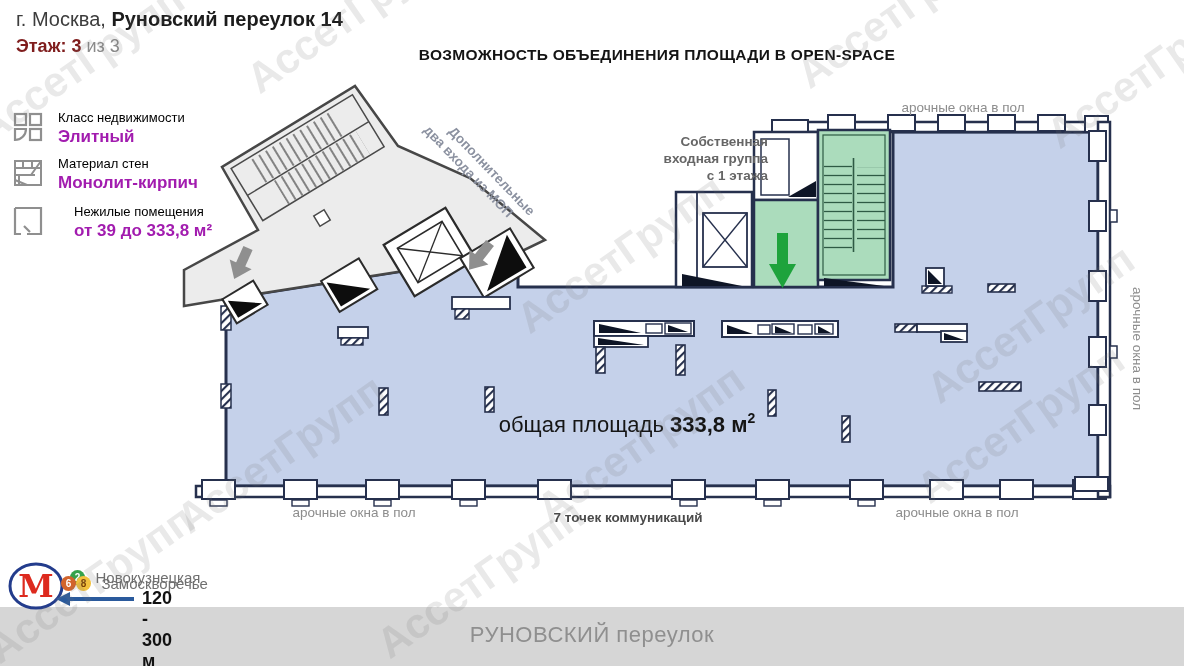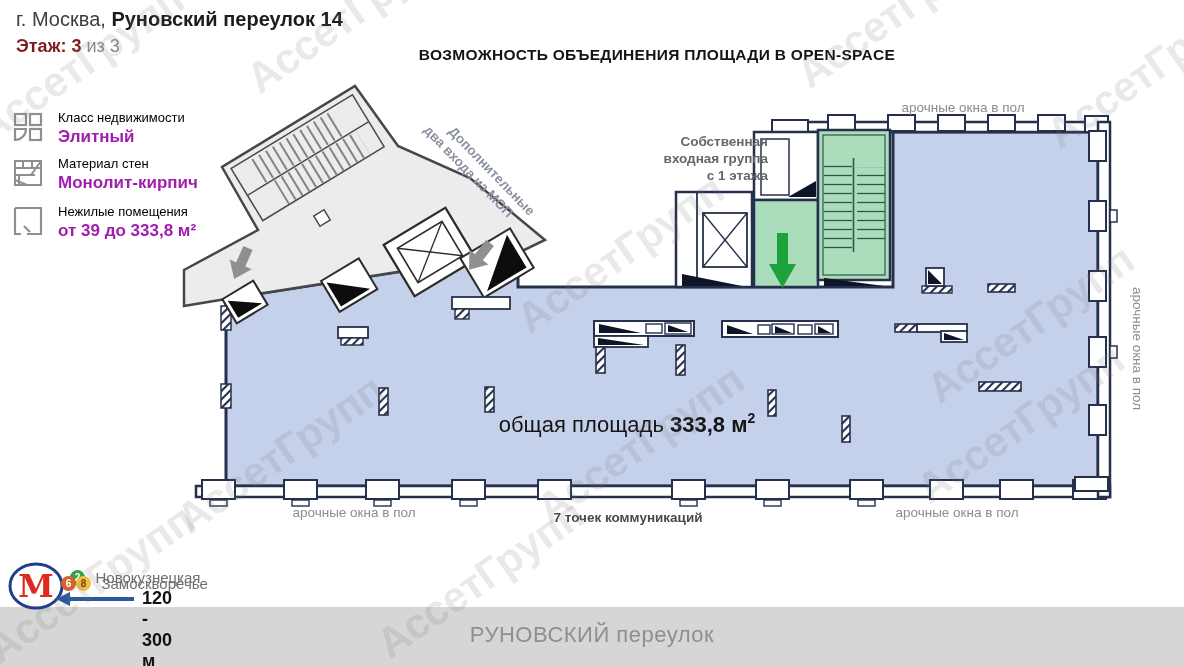--- a/index.html
+++ b/index.html
@@ -276,21 +276,21 @@
   <div class="side-item" style="top:52px;">
     <span class="ic">
       <svg width="30" height="30" viewBox="0 0 30 30" fill="none" stroke="#8f8f8f" stroke-width="2">
         <rect x="2" y="3" width="26" height="24"></rect>
         <path d="M2 10 H28 M2 17 H22 M10 3 V10 M19 3 V10 M28 3 L18 17 M6 17 V27 M2 22 L14 27"></path>
       </svg>
     </span>
     <div class="lbl">Материал стен</div>
     <div class="val">Монолит-кирпич</div>
   </div>
-  <div class="side-item" style="top:100px;">
+  <div class="side-item" style="top:100px;padding-left:16px;">
     <span class="ic">
       <svg width="30" height="30" viewBox="0 0 30 30" fill="none" stroke="#8f8f8f" stroke-width="2.2">
         <path d="M2 2 H28 V28 H14 M8 28 H2 V2"></path>
         <path d="M11 20 L17 26"></path>
       </svg>
     </span>
     <div class="lbl">Нежилые помещения</div>
     <div class="val">от 39 до 333,8 м²</div>
   </div>
 </div>

